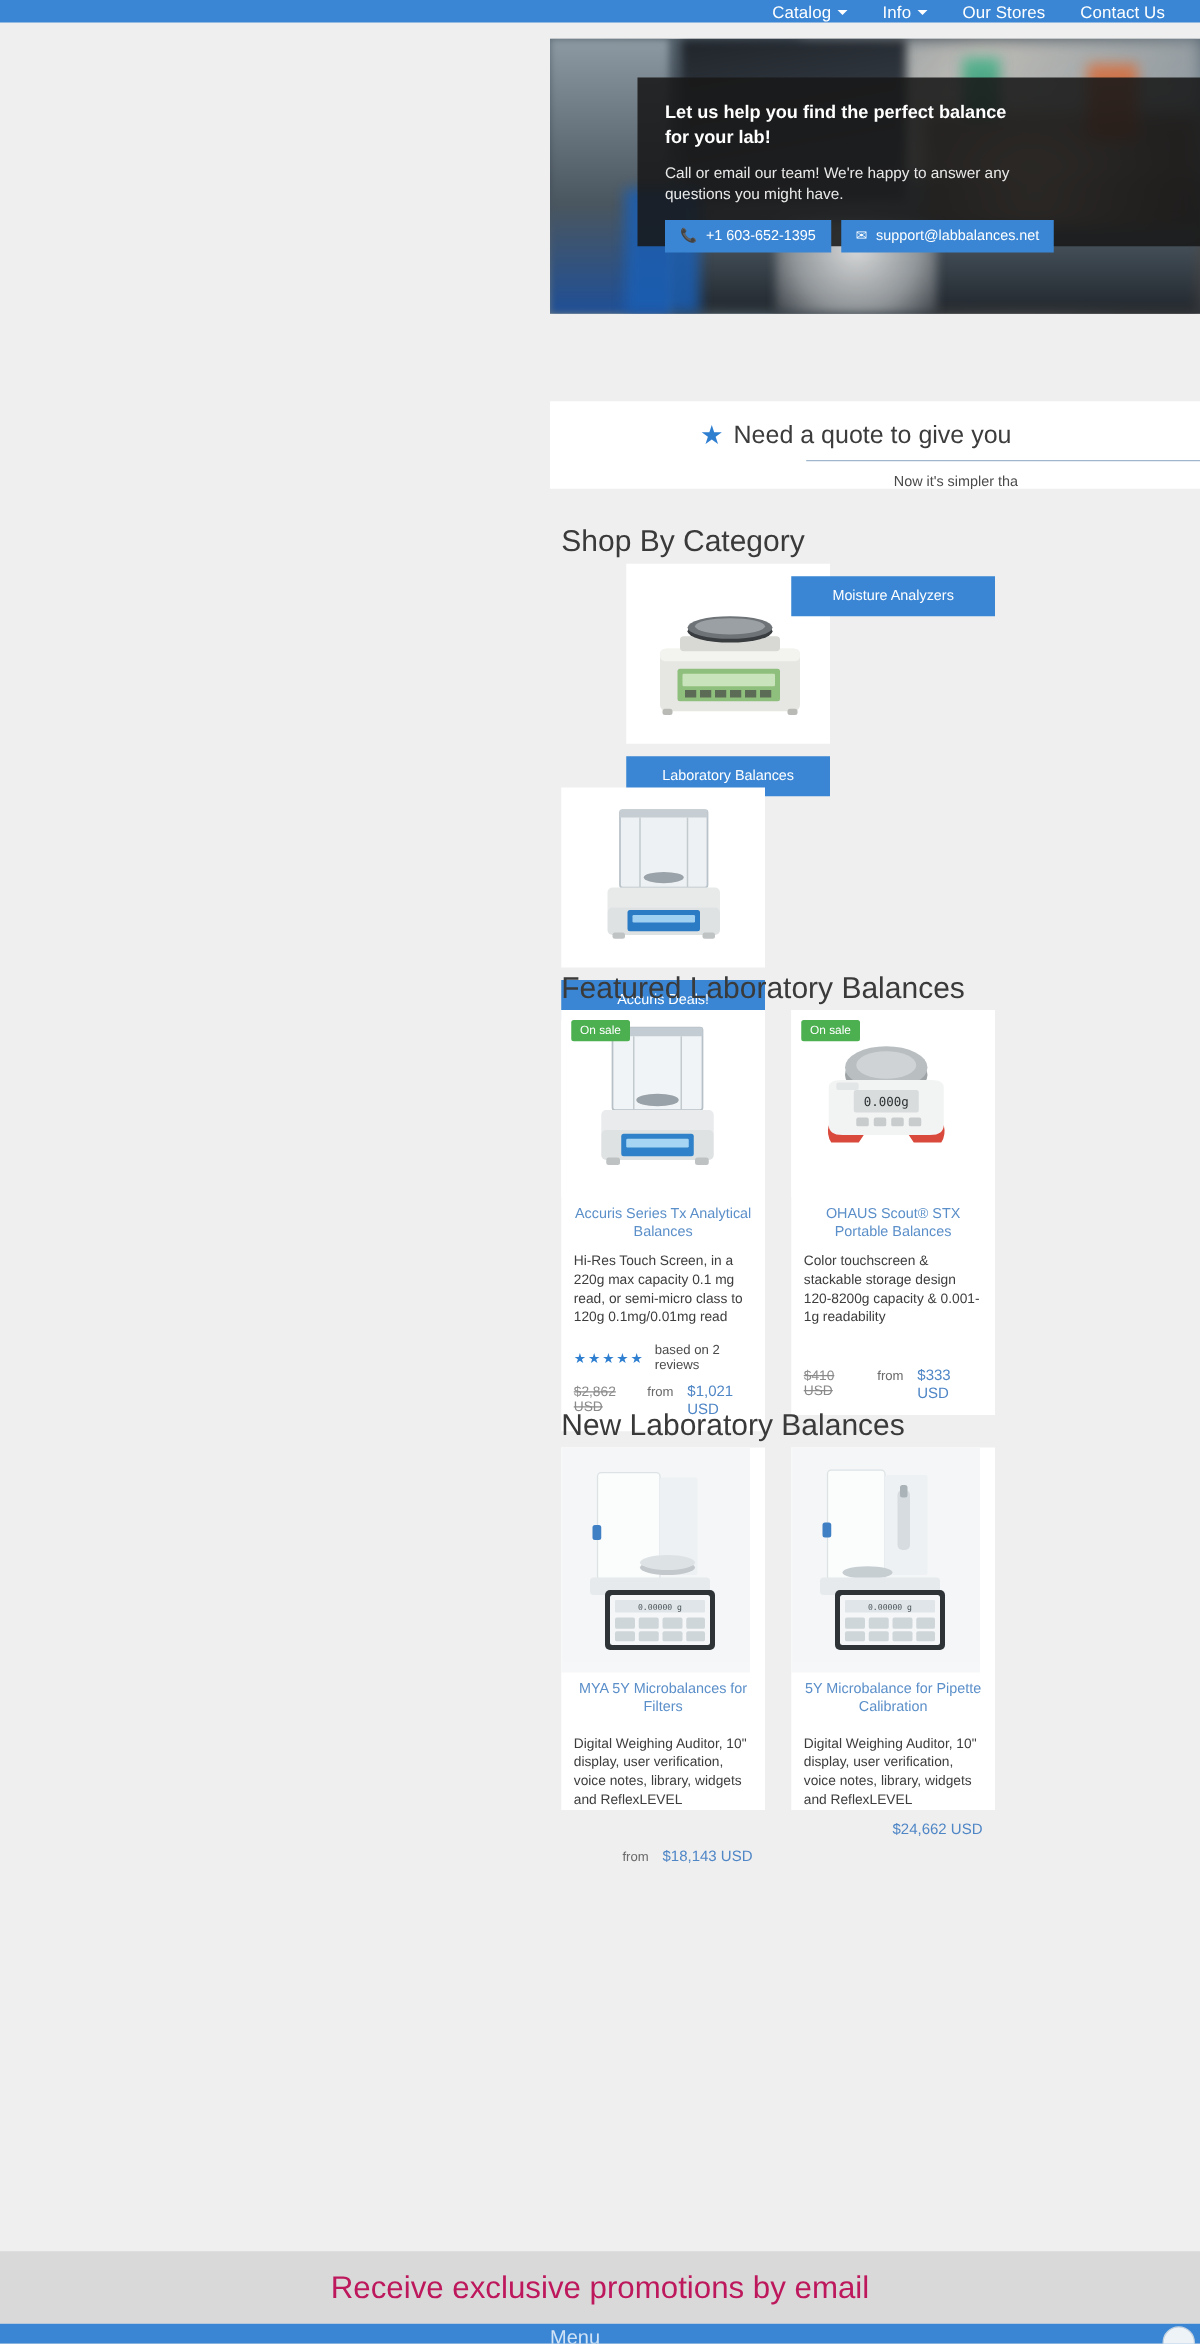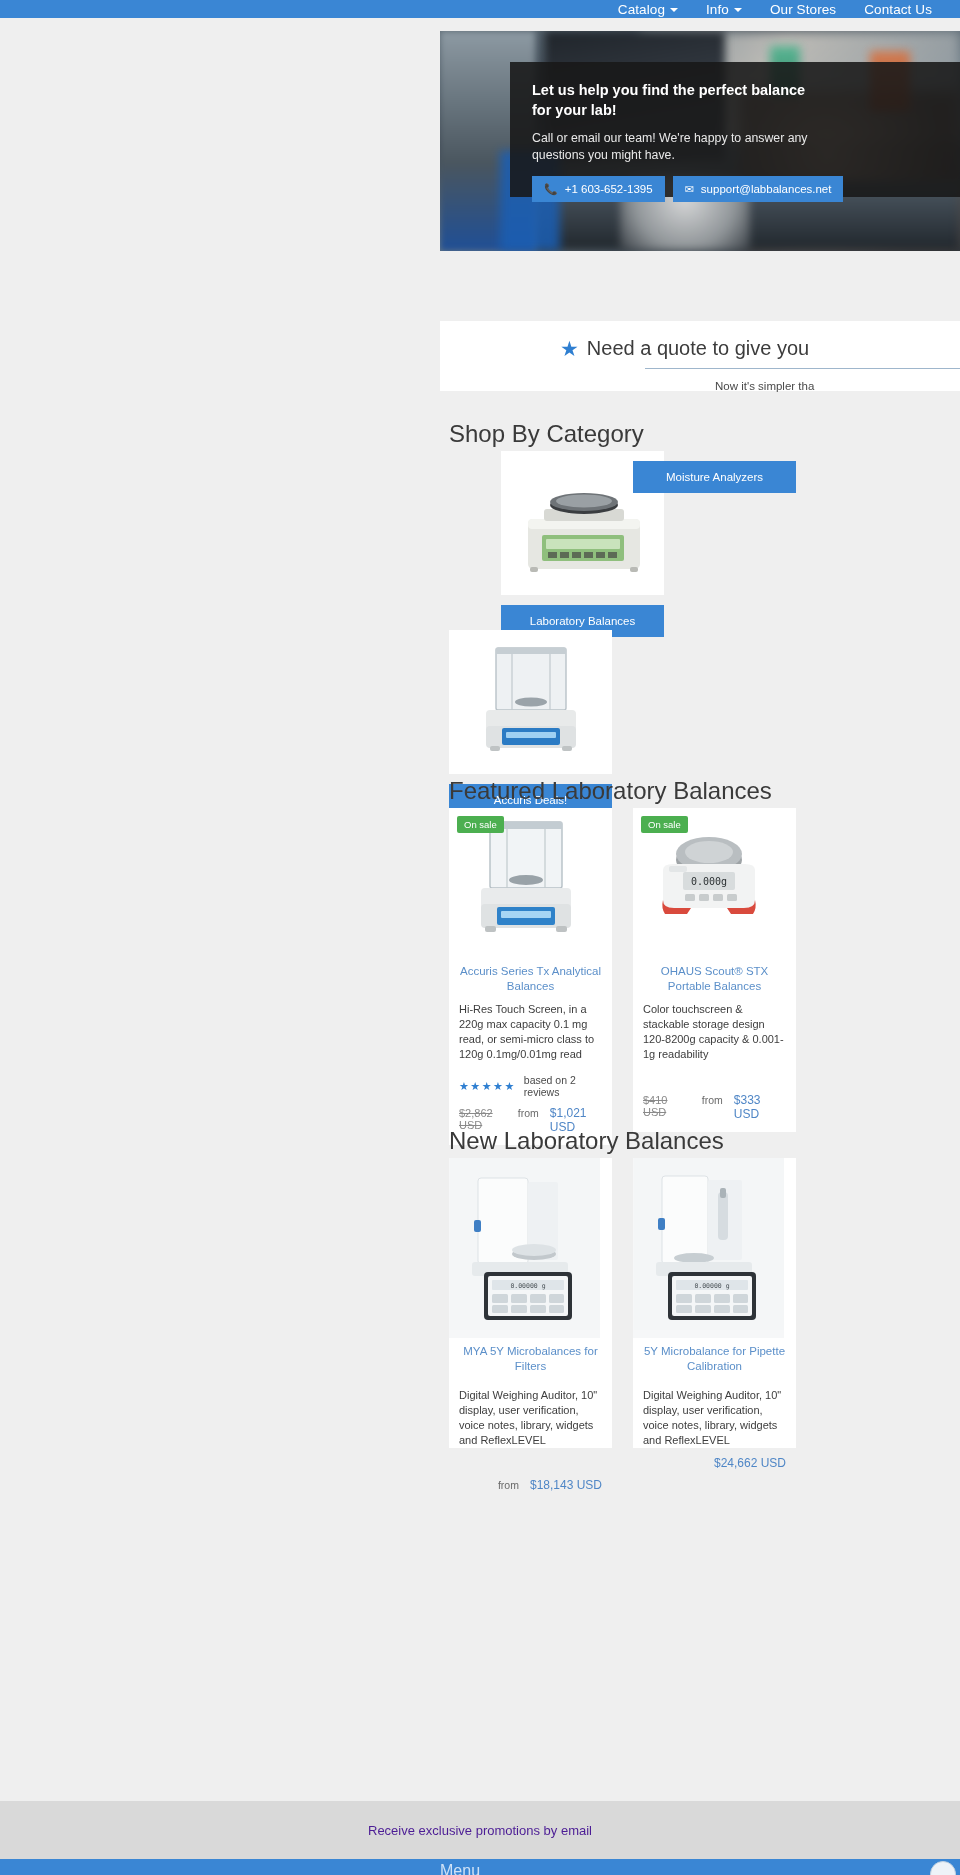--- a/index.html
+++ b/index.html
@@ -138,21 +138,21 @@
   }
   .price-old { color: #8a8a8a; font-size: 11px; text-decoration: line-through; }
   .price-from { color: #6a6a6a; font-size: 10.5px; }
   .price-new { color: #4f86c6; font-size: 12px; }
 
   
   .newsletter {
     position: absolute; left: 0; top: 1801px; width: 960px; height: 58px;
     background: #d9d9d9; display: flex; align-items: center; justify-content: center;
   }
-  .newsletter-text { font-size: 13px; color: #4c1d95; }
+  .newsletter-text { font-size: 25px; color: #be185d; }
   .bottombar {
     position: absolute; left: 0; top: 1859px; width: 960px; height: 16px;
     background: #3a86d4;
   }
   .bottombar-label {
     position: absolute; left: 440px; top: 1862px; color: #cfe2f6; font-size: 16px;
   }
   .bottombar-circle {
     position: absolute; right: 4px; top: 1861px; width: 26px; height: 26px;
     border-radius: 50%; background: #eef3f8; border: 1px solid #c3d2e0;

